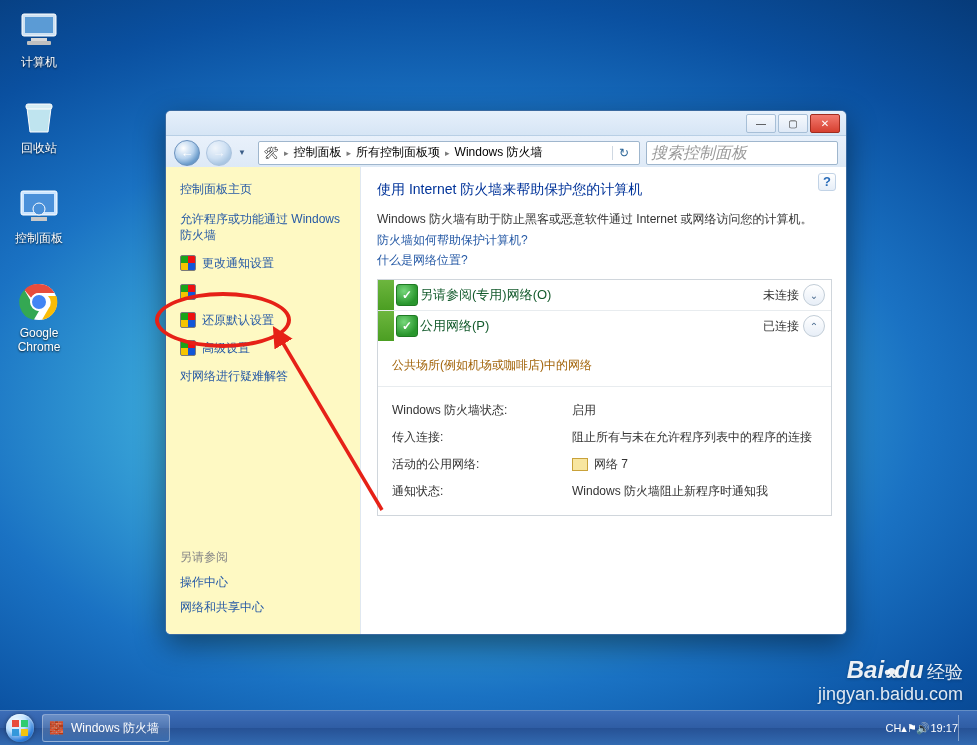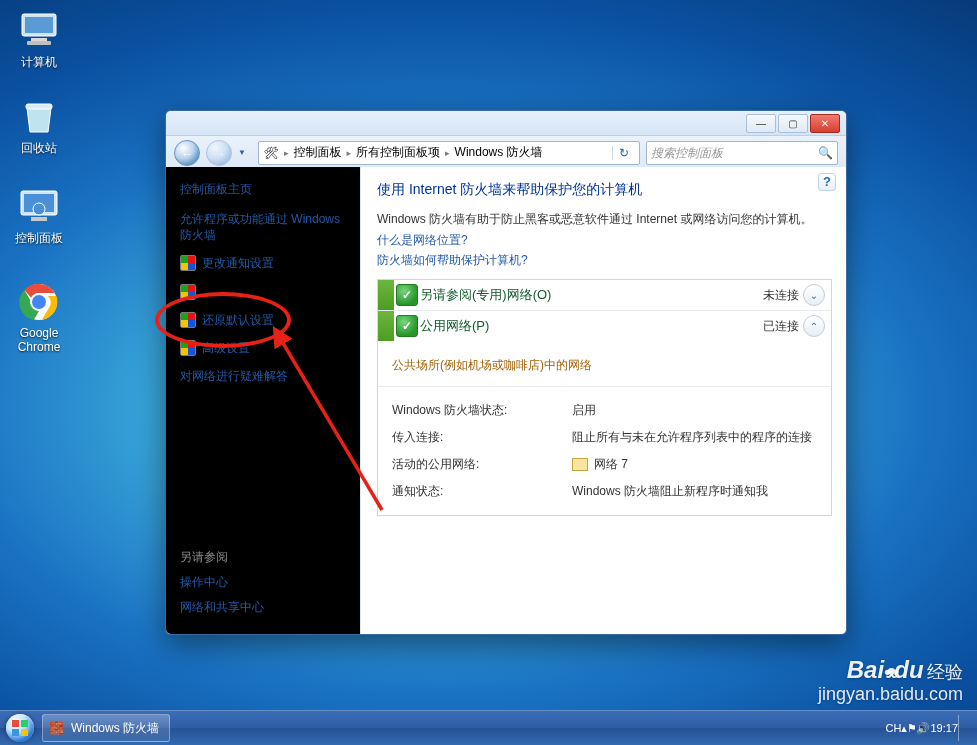--- a/index.html
+++ b/index.html
@@ -39,26 +39,26 @@
   .winbtn.max { background:linear-gradient(#f6f9fd,#dfe9f6); border-color:#a7bfd7; }
   .winbtn.close { background:linear-gradient(#f27a6f,#d64030); border-color:#a02c1f; color:#fff;}
   .win-nav { height:33px; background:linear-gradient(#e9f1fb,#dde9f6); display:flex; align-items:center; padding:0 8px; gap:6px; border-bottom:1px solid #b8cfe5; }
   .navcircle { width:24px; height:24px; border-radius:50%; background:radial-gradient(circle at 35% 30%,#fff,#b8d3ee 45%,#6f9fcd 70%,#4d7db0); border:1px solid #6b92be; display:flex; align-items:center; justify-content:center; color:#fff; font-size:13px; }
   .navdrop { width:14px; color:#3b5d86; font-size:8px; }
   .addr { flex:1; height:22px; border:1px solid #9fb6cd; border-radius:2px; background:#fff;
     display:flex; align-items:center; padding:0 4px; gap:3px; font-size:12px; overflow:hidden;}
   .addr .sep { color:#7a7a7a; margin:0 2px; font-size:9px; }
   .addr .addr-refresh { margin-left:auto; width:22px; text-align:center; color:#2a6496; border-left:1px solid #cfd8e2;}
   .searchwrap { position:relative; width:190px; height:22px; border:1px solid #9fb6cd; border-radius:2px; background:#fff; display:flex; align-items:center;}
-  .searchwrap input { border:none; flex:1; padding:0 4px; font-size:12px; outline:none; background:transparent; color:#333;}
+  .searchwrap input { border:none; flex:1; padding:0 4px; font-size:16px; outline:none; background:transparent; color:#333;}
   .searchwrap input::placeholder { color:#999; font-style:italic;}
   .searchwrap .sicon { width:22px; text-align:center; color:#4a74a6; }
 
   .win-body { position:absolute; top:56px; bottom:0; left:0; right:0; display:flex; background:#fff; }
-  .sidebar { width:168px; background:#000000; border-right:1px solid #e0e8f0; padding:10px 12px 10px 14px; display:flex; flex-direction:column; }
+  .sidebar { width:168px; background:#fef9c3; border-right:1px solid #e0e8f0; padding:10px 12px 10px 14px; display:flex; flex-direction:column; }
   .sidebar h4 { margin:4px 0 10px; font-size:12px; color:#2559a5; font-weight:normal; }
   .side-item { display:flex; gap:6px; margin:3px 0 9px; font-size:12px; color:#2559a5; line-height:1.35; cursor:pointer; }
   .shield { width:14px; height:14px; flex:0 0 14px; border-radius:2px; display:inline-block;
     background:conic-gradient(#e11 0 25%, #1156d8 0 50%, #f5c400 0 75%, #19a519 0 100%); border:1px solid #7a7a7a; }
   .see-also { margin-top:auto; }
   .see-also h5 { margin:4px 0 8px; font-size:12px; color:#888; font-weight:normal;}
   .see-also a { display:block; font-size:12px; color:#2559a5; margin:3px 0 8px; cursor:pointer;}
 
   .content { flex:1; padding:12px 14px 12px 16px; position:relative; overflow:auto; }
   .helpq { position:absolute; right:10px; top:6px; color:#2a6db9; font-weight:bold; font-size:13px; border:1px solid #c2d3e6; width:16px; height:16px; text-align:center; border-radius:3px; background:linear-gradient(#fff,#e6eef8);}
@@ -206,22 +206,22 @@
         <h5>另请参阅</h5>
         <a>操作中心</a>
         <a>网络和共享中心</a>
       </div>
     </div>
 
     <div class="content">
       <div class="helpq">?</div>
       <h1>使用 Internet 防火墙来帮助保护您的计算机</h1>
       <p class="desc1">Windows 防火墙有助于防止黑客或恶意软件通过 Internet 或网络访问您的计算机。</p>
+      <a class="lnk">防火墙如何帮助保护计算机?</a>
       <a class="lnk">什么是网络位置?</a>
-      <a class="lnk">防火墙如何帮助保护计算机?</a>
 
       <div class="netbox">
         <div class="nethead">
           <div class="stripe green"></div>
           <div class="ns-ico">
               <div class="shield-g">✓</div>
             </div>
           <span class="ntitle">另请参阅(专用)网络(O)</span>
           <span class="spacer"></span>
           <span class="connstate">未连接</span>

